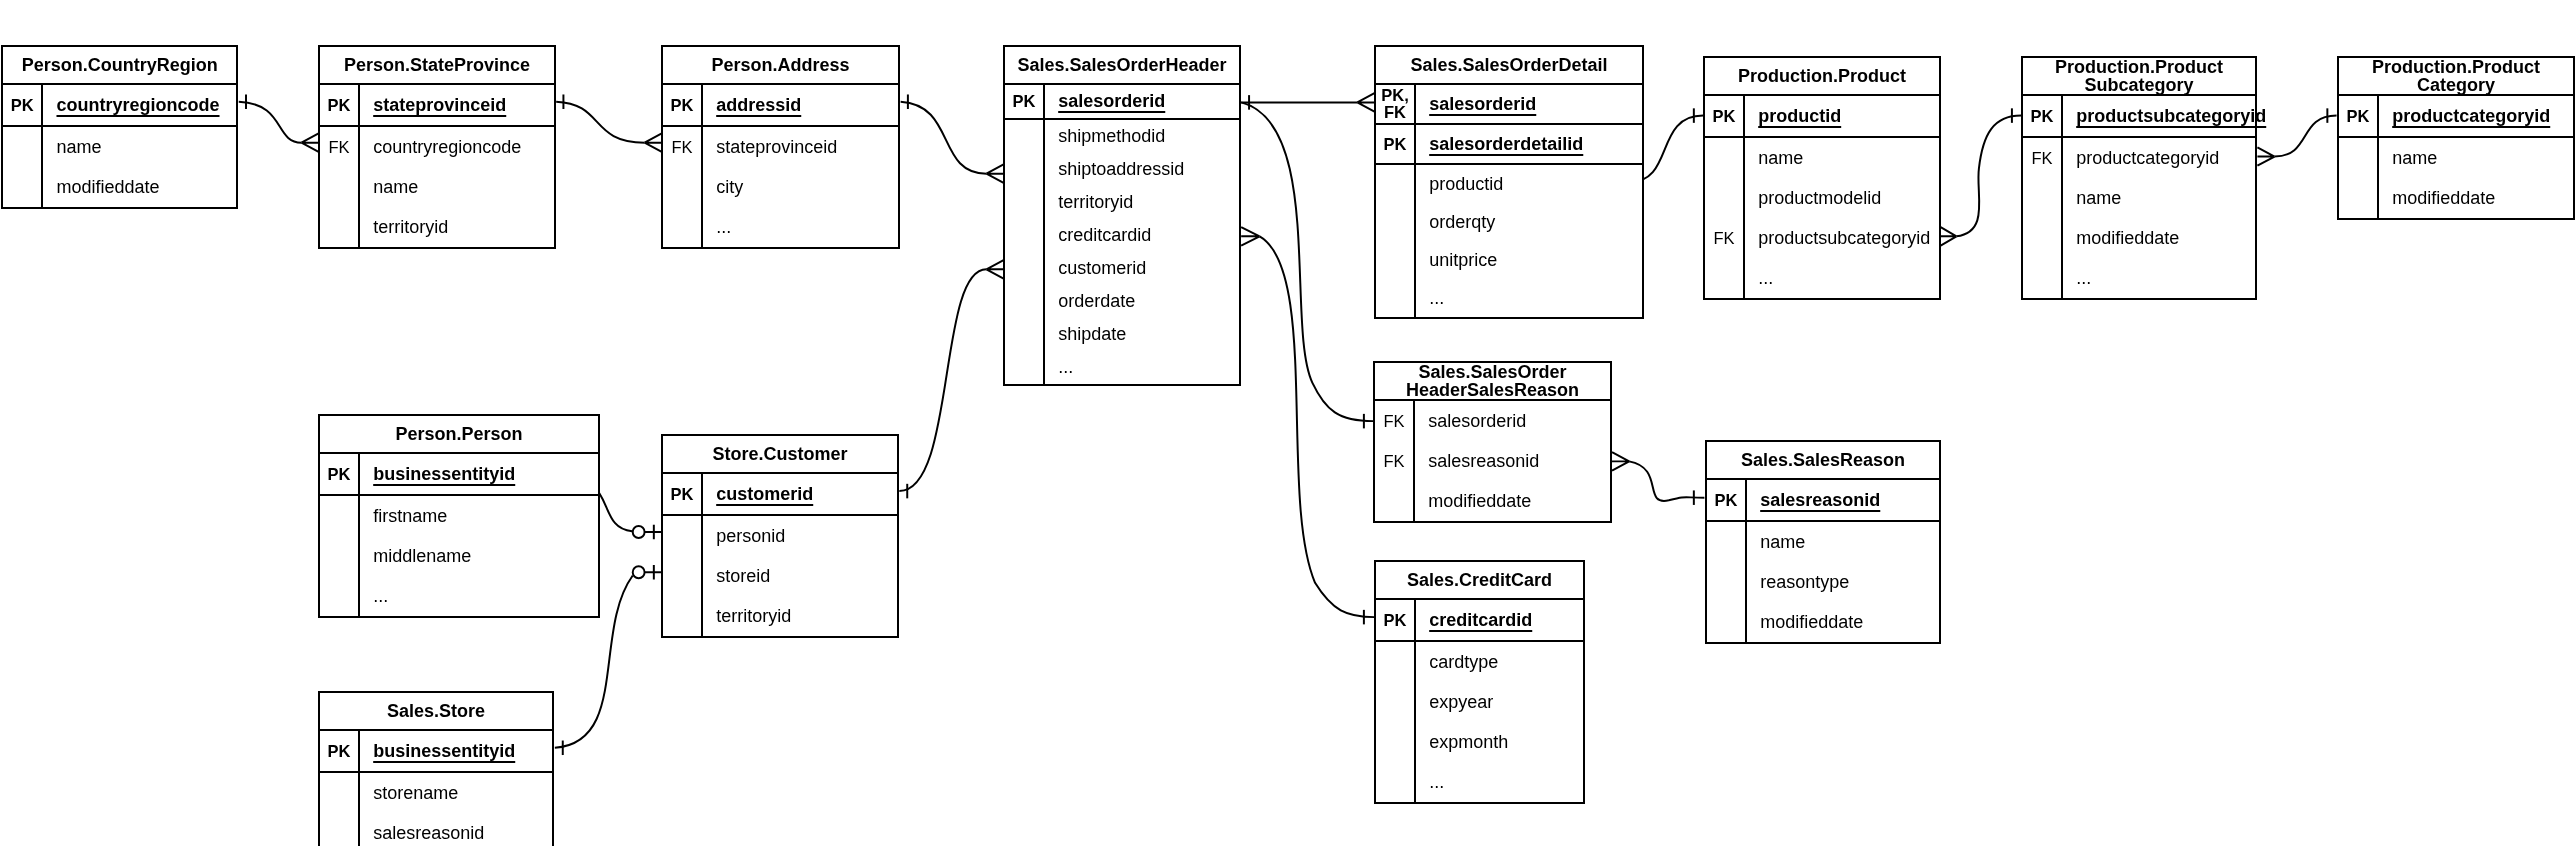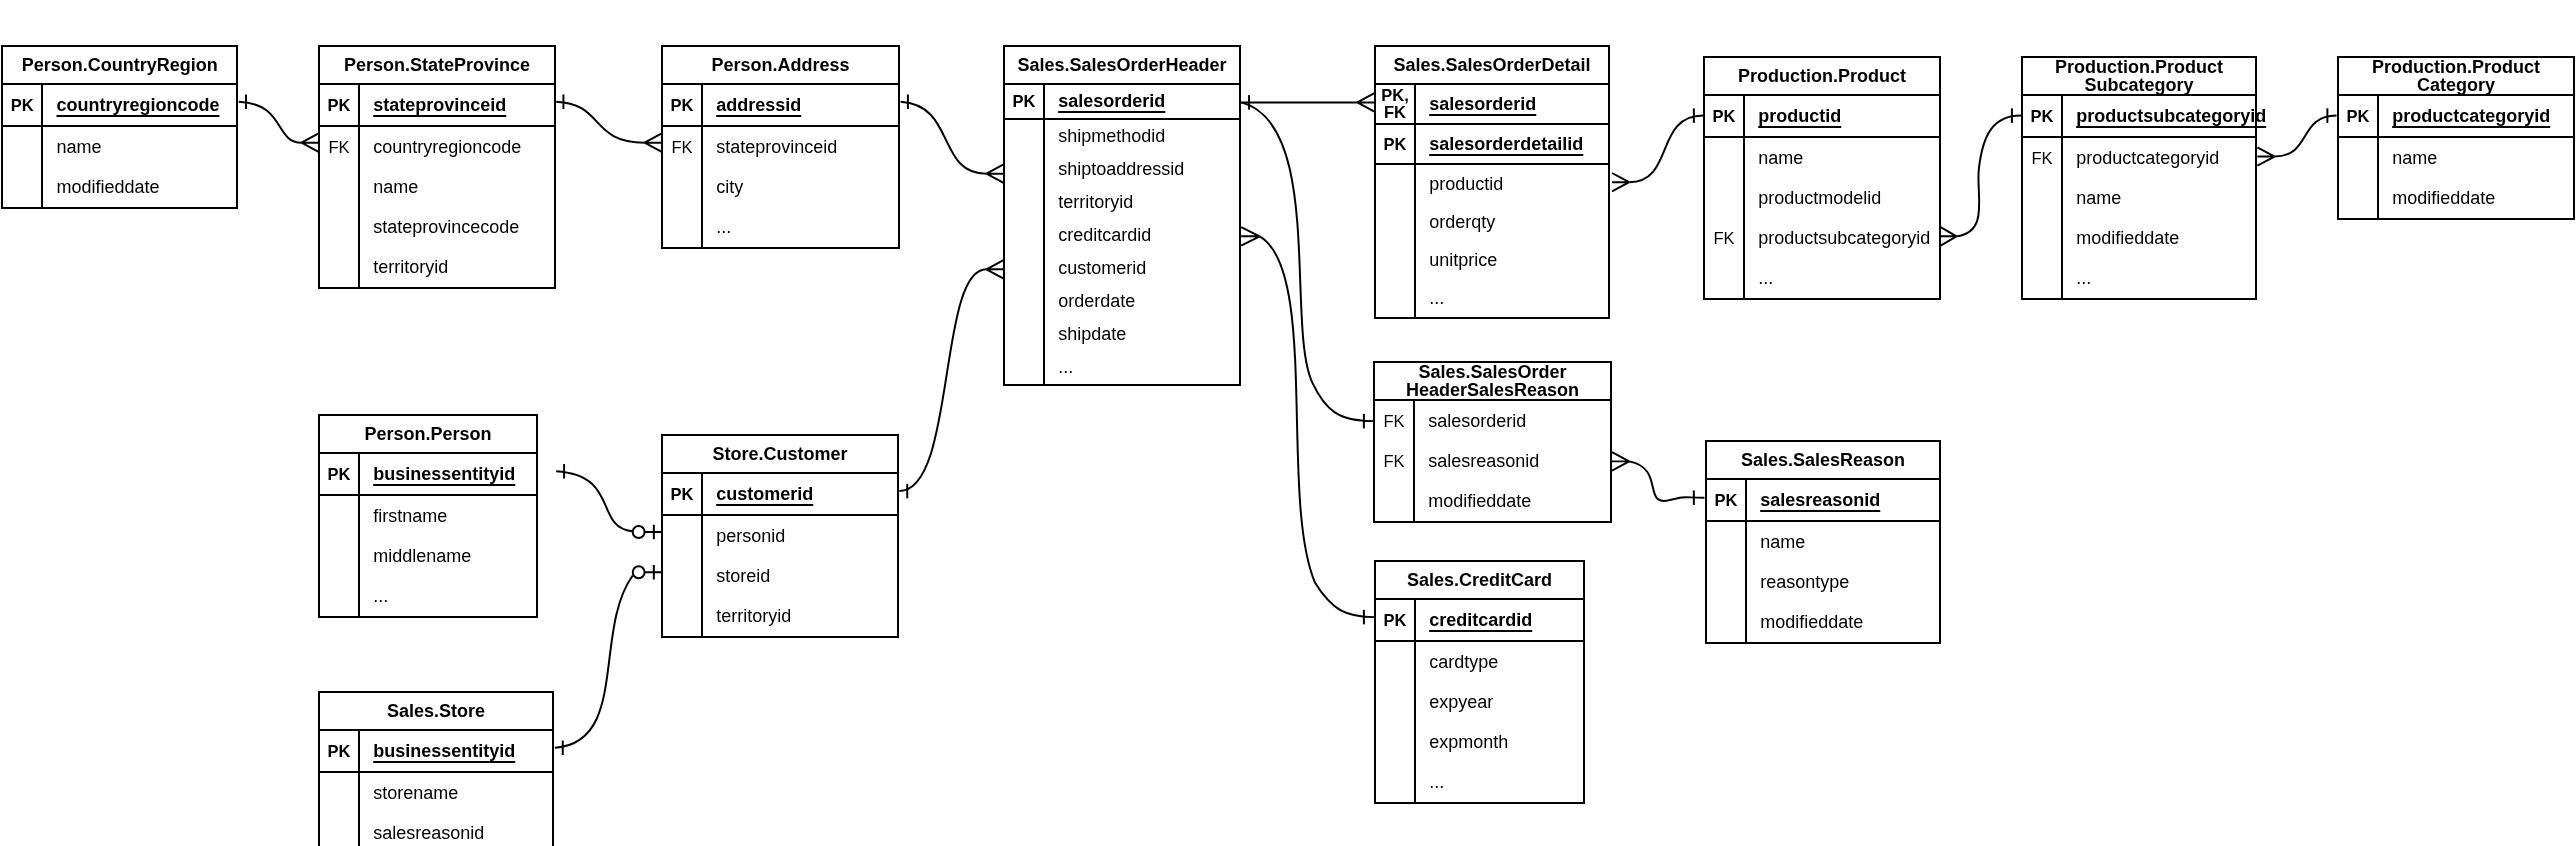--- a/index.html
+++ b/index.html
@@ -126,24 +126,20 @@
         <div class="t-row">
           <span class="t-key fk">FK</span>
           <span class="t-field">countryregioncode</span>
         </div>
         <div class="t-row">
           <span class="t-key"></span>
           <span class="t-field">name</span>
         </div>
         <div class="t-row">
           <span class="t-key"></span>
-          <span class="t-field">stateprovincecode</span>
-        </div>
-        <div class="t-row">
-          <span class="t-key"></span>
           <span class="t-field">territoryid</span>
         </div>
       </div>
     </div>
   <div class="table" style="left:661px;top:2px;width:239px;--rh:40px">
       <div class="t-title">Person.Address</div>
       <div class="t-sec">
         <div class="t-row">
           <span class="t-key">PK</span>
           <span class="t-field pk">addressid</span>
@@ -200,21 +196,21 @@
         <div class="t-row">
           <span class="t-key"></span>
           <span class="t-field">shipdate</span>
         </div>
         <div class="t-row">
           <span class="t-key"></span>
           <span class="t-field">...</span>
         </div>
       </div>
     </div>
-  <div class="table" style="left:1374px;top:2px;width:236px;--rh:38px">
+  <div class="table" style="left:1374px;top:2px;width:270px;--rh:38px">
       <div class="t-title">Sales.SalesOrderDetail</div>
       <div class="t-sec">
         <div class="t-row">
           <span class="t-key">PK, FK</span>
           <span class="t-field pk">salesorderid</span>
         </div>
       </div>
       <div class="t-sec">
         <div class="t-row">
           <span class="t-key">PK</span>
@@ -306,21 +302,21 @@
         <div class="t-row">
           <span class="t-key"></span>
           <span class="t-field">name</span>
         </div>
         <div class="t-row">
           <span class="t-key"></span>
           <span class="t-field">modifieddate</span>
         </div>
       </div>
     </div>
-  <div class="table" style="left:318px;top:371px;width:220px;--rh:40px">
+  <div class="table" style="left:318px;top:371px;width:282px;--rh:40px">
       <div class="t-title">Person.Person</div>
       <div class="t-sec">
         <div class="t-row">
           <span class="t-key">PK</span>
           <span class="t-field pk">businessentityid</span>
         </div>
       </div>
       <div class="t-sec">
         <div class="t-row">
           <span class="t-key"></span>

